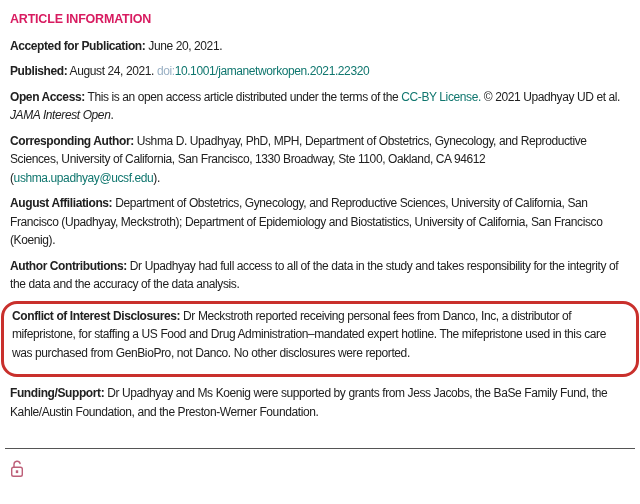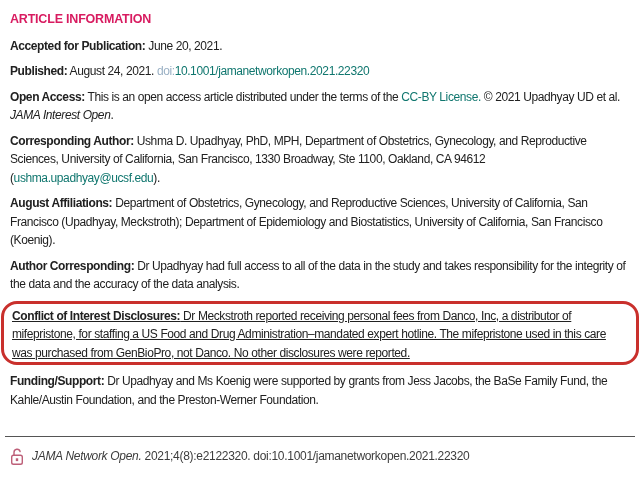--- a/index.html
+++ b/index.html
@@ -14,21 +14,21 @@
     color:#d81b60;font-weight:bold;font-size:12.5px;
     margin:2px 0 8px 0;letter-spacing:-0.2px;
   }
   p.para{margin:0 0 7px 0;}
   p.para b{font-weight:bold;}
   a.link{color:#0f766e;text-decoration:none;cursor:pointer;}
   .doi-prefix{color:#9ab0c4;}
   .journal-italic{font-style:italic;}
   .conflict-box{
     border:3px solid #c9302c;border-radius:16px;
-    margin:1px -9px 7px -9px;padding:3px 8px 0 8px;text-decoration:underline;
+    margin:1px -9px 7px -9px;padding:3px 8px 12px 8px;
   }
   .conflict-box p.para{margin:0;}
   .footer{margin-top:27px;}
   .divider{border-top:1.5px solid #555;margin:0 -5px;}
   .cite-row{display:flex;align-items:center;gap:8px;margin-top:10px;}
   .lock{flex:0 0 auto;}
   p.cite{margin:0;color:#3c3c3c;font-size:12px;letter-spacing:-0.3px;}
   p.cite .journal-italic{font-style:italic;}
   .next-title{
     color:#d64141;font-weight:bold;font-size:12px;
@@ -43,31 +43,30 @@
 <p class="para"><b>Accepted for Publication:</b><span> June 20, 2021.</span></p>
 
 <p class="para"><b>Published:</b><span> August 24, 2021. </span><span class="doi-prefix">doi:</span><a class="link">10.1001/jamanetworkopen.2021.22320</a></p>
 
 <p class="para"><b>Open Access:</b><span> This is an open access article distributed under the terms of the </span><a class="link">CC-BY License.</a><span> © 2021 Upadhyay UD et al. </span><span class="journal-italic">JAMA Interest Open</span><span>.</span></p>
 
 <p class="para"><b>Corresponding Author:</b><span> Ushma D. Upadhyay, PhD, MPH, Department of Obstetrics, Gynecology, and Reproductive Sciences, University of California, San Francisco, 1330 Broadway, Ste 1100, Oakland, CA 94612 (</span><a class="link">ushma.upadhyay@ucsf.edu</a><span>).</span></p>
 
 <p class="para"><b>August Affiliations:</b><span> Department of Obstetrics, Gynecology, and Reproductive Sciences, University of California, San Francisco (Upadhyay, Meckstroth); Department of Epidemiology and Biostatistics, University of California, San Francisco (Koenig).</span></p>
 
-<p class="para"><b>Author Corresponding:</b><span> Dr Upadhyay had full access to all of the data in the study and takes responsibility for the integrity of the data and the accuracy of the data analysis.</span></p>
+<p class="para"><b>Author Contributions:</b><span> Dr Upadhyay had full access to all of the data in the study and takes responsibility for the integrity of the data and the accuracy of the data analysis.</span></p>
 
 <div class="conflict-box">
   <p class="para"><b>Conflict of Interest Disclosures:</b><span> Dr Meckstroth reported receiving personal fees from Danco, Inc, a distributor of mifepristone, for staffing a US Food and Drug Administration–mandated expert hotline. The mifepristone used in this care was purchased from GenBioPro, not Danco. No other disclosures were reported.</span></p>
 </div>
 
 <p class="para"><b>Funding/Support:</b><span> Dr Upadhyay and Ms Koenig were supported by grants from Jess Jacobs, the BaSe Family Fund, the Kahle/Austin Foundation, and the Preston-Werner Foundation.</span></p>
 
 <div class="footer">
   <div class="divider"></div>
   <div class="cite-row">
     <svg class="lock" width="14" height="19" viewBox="0 0 14 19">
       <path d="M4 8.2 V5.4 A3.1 3.1 0 0 1 10.1 4.6" fill="none" stroke="#bd5f78" stroke-width="1.4" stroke-linecap="round"></path>
       <rect x="1.7" y="8.2" width="10.6" height="9" rx="1.8" fill="none" stroke="#bd5f78" stroke-width="1.4"></rect>
       <rect x="5.8" y="11.3" width="2.4" height="2.8" fill="#bd5f78"></rect>
     </svg>
-    <p class="cite"><span class="journal-italic">JAMA Network Open.</span><span> 2021;4(8):e2122320. doi:10.1001/jamanetworkopen.2021.22320</span></p>
   </div>
 </div>
 
 </body></html>

